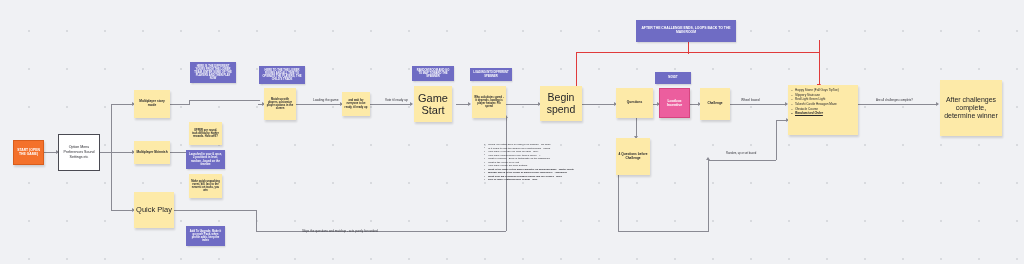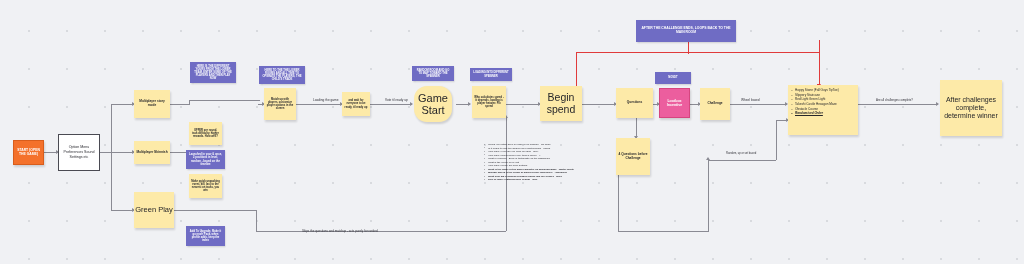--- a/index.html
+++ b/index.html
@@ -225,21 +225,21 @@
 
   <div class="node sticky sticky-sm" style="left:134px; top:90px; width:36px; height:28px;">
     <span>Multiplayer story mode</span>
   </div>
 
   <div class="node sticky sticky-sm" style="left:134px; top:141px; width:36px; height:23px;">
     <span>Multiplayer Skirmish</span>
   </div>
 
   <div class="node sticky" style="left:134px; top:192px; width:40px; height:36px; font-size:7.5px; font-weight:400;">
-    <span>Green Play</span>
+    <span>Quick Play</span>
   </div>
 
   <div class="node sticky sticky-xs" style="left:189px; top:122px; width:33px; height:23px;">
     <span>OFFER pre round, task difficulty, higher rewards. How well?</span>
   </div>
   <div class="node purple tail-none" style="left:186px; top:150px; width:39px; height:19px;">
     <span>Launched in your &amp; once, 2 positions in level, random - based on the timeline</span>
   </div>
 
   <div class="node sticky sticky-xs" style="left:189px; top:174px; width:33px; height:24px;">
@@ -265,21 +265,21 @@
   <div class="node sticky sticky-xs" style="left:342px; top:92px; width:28px; height:24px;">
     <span>and wait for everyone to be ready, til ready up</span>
   </div>
 
   <div class="ftext" style="left:385px; top:98px;">Vote til ready up</div>
 
   <div class="node purple" style="left:412px; top:66px; width:42px; height:15px;">
     <span>RANDOM ROOM AND GO TO MAP TOWARD THE SPAWNER</span>
   </div>
 
-  <div class="node sticky" style="left:414px; top:86px; width:38px; height:36px; font-size:11px; font-weight:400;border-radius:13px;">
+  <div class="node sticky" style="left:414px; top:86px; width:38px; height:36px; font-size:11px; font-weight:400;">
     <span>Game Start</span>
   </div>
 
   <div class="node purple" style="left:470px; top:68px; width:42px; height:13px;">
     <span>LOADING INTO DIFFERENT SPAWNER</span>
   </div>
 
   <div class="node sticky sticky-xs" style="left:472px; top:86px; width:34px; height:32px;">
     <span>Who calculates speed - it depends, loading is player heavier. Fix spend</span>
   </div>

